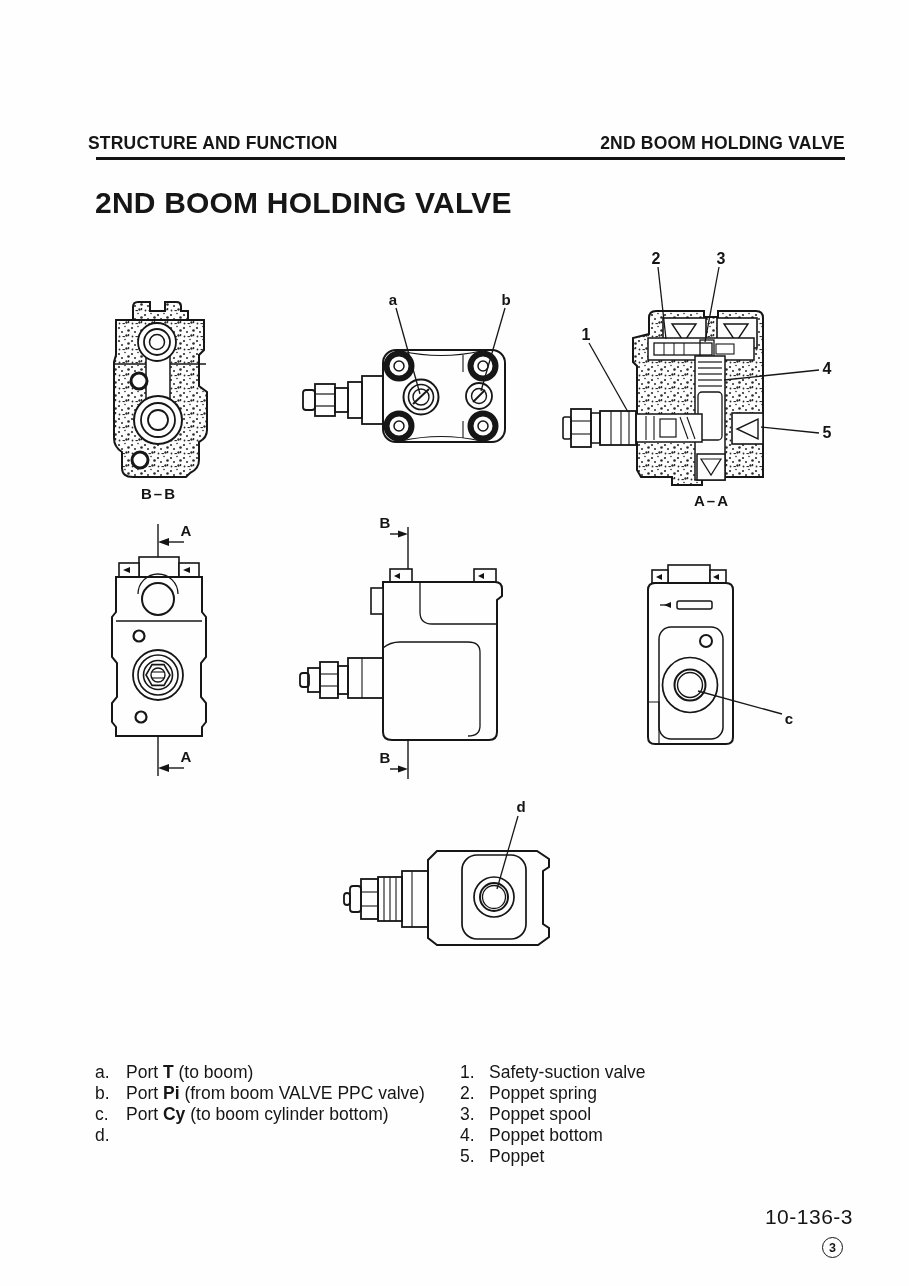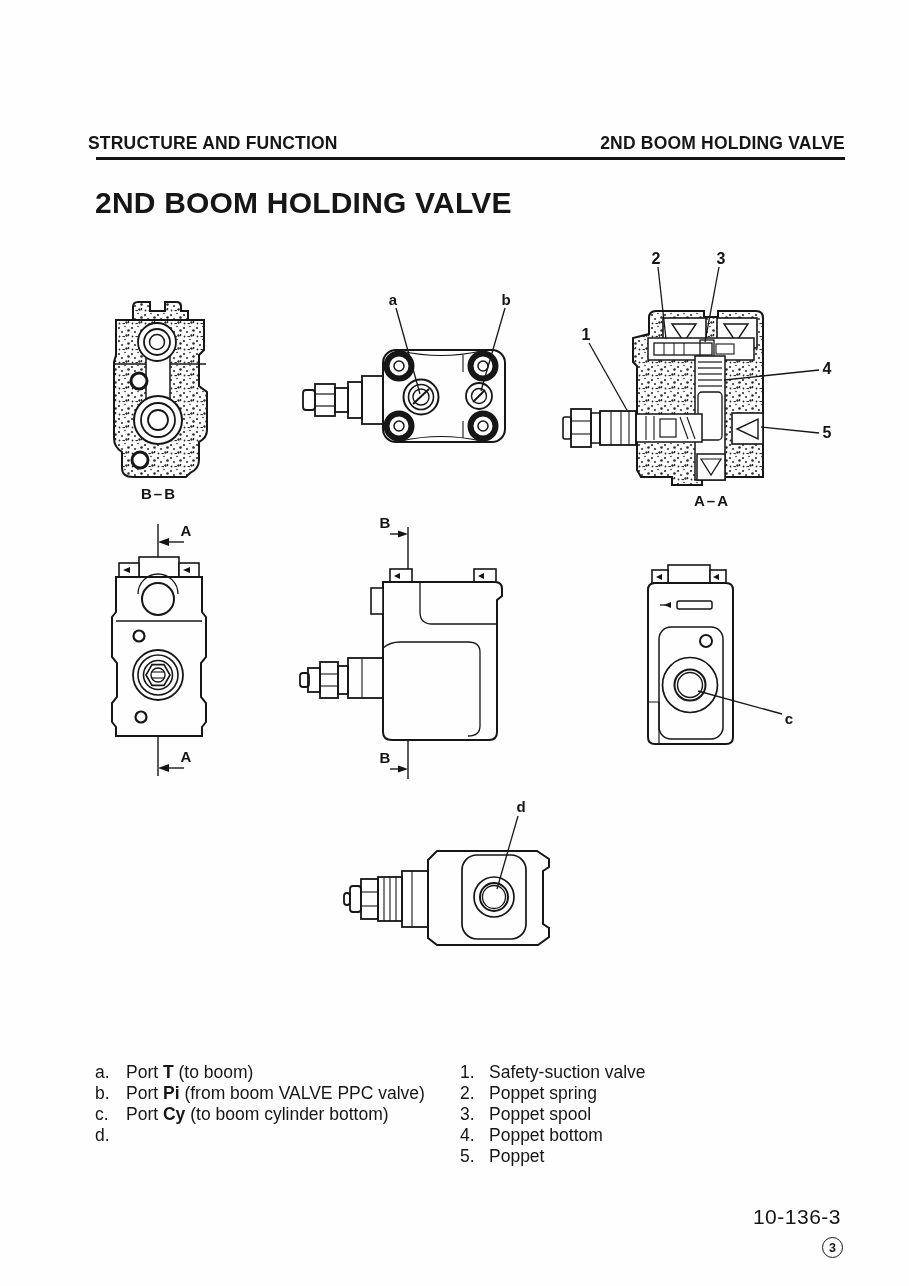--- a/index.html
+++ b/index.html
@@ -39,21 +39,21 @@
   .legend{position:absolute;top:1062px;font-size:17.5px;line-height:21px;}
   .legend-ports{left:95px;width:350px;}
   .legend-parts{left:460px;width:320px;}
   .legend ul{list-style:none;margin:0;padding:0;}
   .legend li{display:flex;}
   .legend .k{flex:0 0 31px;}
   .legend-parts .k{flex:0 0 29px;}
   .legend b{font-weight:700;}
   
   .page-num{
-    position:absolute;right:68px;top:1205px;
+    position:absolute;right:56px;top:1205px;
     font-size:21px;letter-spacing:.5px;
   }
   .sheet-circle{
     position:absolute;right:66px;top:1237px;
     width:19px;height:19px;border:1.6px solid #161616;border-radius:50%;
     display:flex;align-items:center;justify-content:center;
     font-size:12.5px;font-weight:700;
   }
 </style>
 </head>

